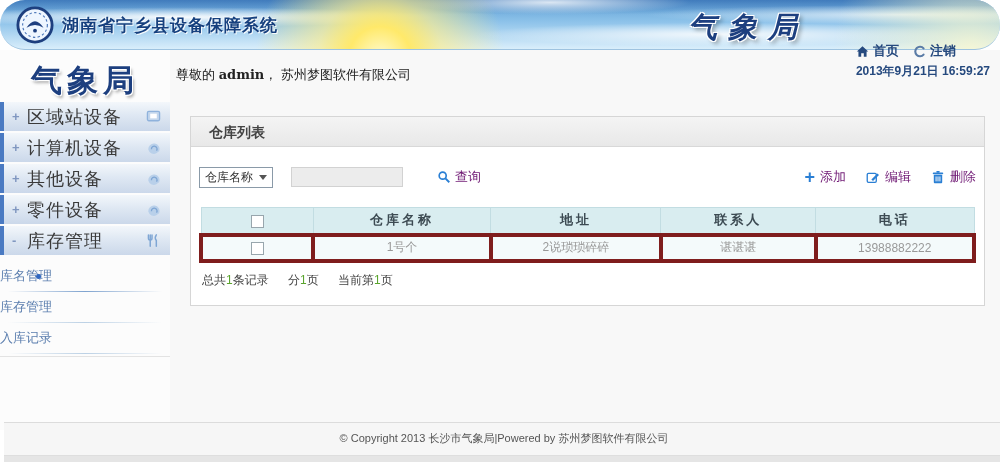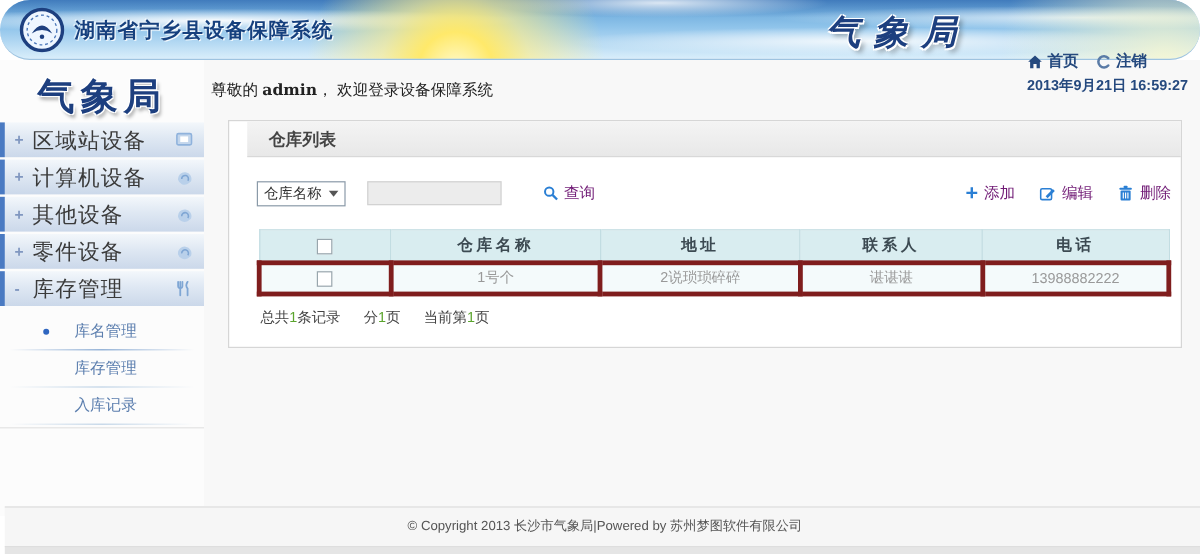--- a/index.html
+++ b/index.html
@@ -41,32 +41,32 @@
   .side-sub .dash { width:26px; height:2px; background:#24487f; }
   .side-sub .sub-text { font-size:15px; font-weight:bold; color:#24487f;
     text-shadow:1px 1px 0 #fff,-1px -1px 0 #fff; letter-spacing:2px; }
   .menu-item { display:flex; align-items:center; height:29px; margin-bottom:2px; padding:0 9px 0 8px;
     border-left:4px solid #4a7ac2; cursor:pointer;
     background:linear-gradient(to bottom,#f3f7fb 0%,#dfe8f3 45%,#cbd8ea 100%); }
   .menu-item .expand { width:15px; font-size:13px; font-weight:bold; color:#8097c0; }
   .menu-item .mlabel { font-size:18px; color:#3a3a3a; letter-spacing:1px;text-align:center; }
   .menu-item .micon { margin-left:auto; display:flex; }
   .submenu { padding:4px 0 2px; border-bottom:1px solid #e3e3e3; }
-  .sub-item { position:relative; height:30px; line-height:30px; padding-left:62px; font-size:13px;
+  .sub-item { position:relative; height:30px; line-height:30px; font-size:13px;
     color:#5b7eae; cursor:pointer; }
   .sub-item .bullet { position:absolute; left:36px; top:13px; width:5px; height:5px; border-radius:50%;
     background:#2f66c0; }
   .sub-div { height:1px; margin:0 8px; background:linear-gradient(to right, rgba(0,0,0,0), #bcd1e5, rgba(0,0,0,0)); }
   .sub-div.strong { background:linear-gradient(to right, rgba(0,0,0,0), #7fa3cf, rgba(0,0,0,0)); }
 
   
   .main { flex:1; padding:16px 15px 0 4px; }
   .greeting { font-size:13px; color:#222; padding-left:2px; }
   .greeting b { font-family:"DejaVu Serif","Liberation Serif",serif; }
-  .panel { margin:16px 0 0 16px; border:1px solid #d6d6d6; background:#fff;padding-left:15px; }
+  .panel { margin:32px 0 0 16px; border:1px solid #d6d6d6; background:#fff; }
   .panel-head { height:30px; line-height:30px; padding-left:18px; font-size:14px; font-weight:bold; color:#444;
     background:linear-gradient(to bottom,#f4f4f4,#e8e8e8); border-bottom:1px solid #d8d8d8; }
   .panel-body { padding:12px 8px 16px; }
   .toolbar { display:flex; align-items:center; height:32px; margin-top:2px; }
   .fselect { width:74px; height:21px; border:1px solid #8a9aa8; background:#fff; display:flex; align-items:center;
     padding:0 5px; font-size:12px; color:#333; cursor:pointer; }
   .fselect .caret { margin-left:auto; width:0; height:0; border-left:4px solid transparent;
     border-right:4px solid transparent; border-top:5px solid #555; }
   .search-input { margin-left:18px; width:112px; height:20px; border:1px solid #d2d2d2; background:#ececec; }
   .query-link { margin-left:34px; display:flex; align-items:center; gap:4px; cursor:pointer; text-decoration:none; }
@@ -207,21 +207,21 @@
             <span>入库记录</span>
           </div>
           <div class="sub-div"></div>
         </div>
       </nav>
     </aside>
 
     <main class="main">
       <div class="greeting">
         <span>尊敬的</span>
-        <b>admin</b><span>，  欢迎登录设备保障系统</span>
+        <b>admin</b><span>，  苏州梦图软件有限公司</span>
       </div>
 
       <section class="panel">
         <div class="panel-head">仓库列表</div>
         <div class="panel-body">
 
           <div class="toolbar">
             <div class="fselect">
               <span>仓库名称</span>
               <span class="caret"></span>

